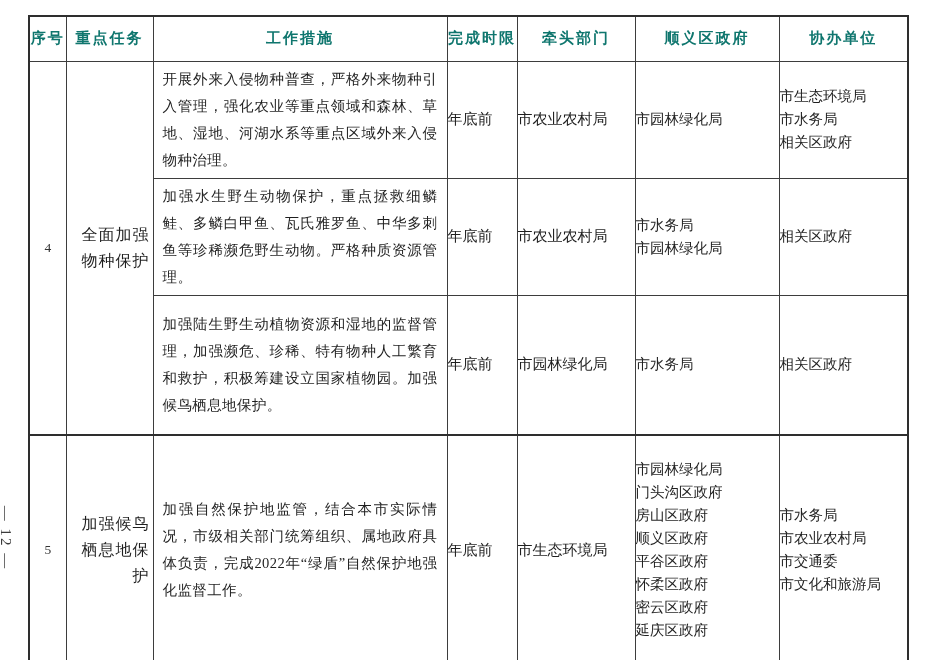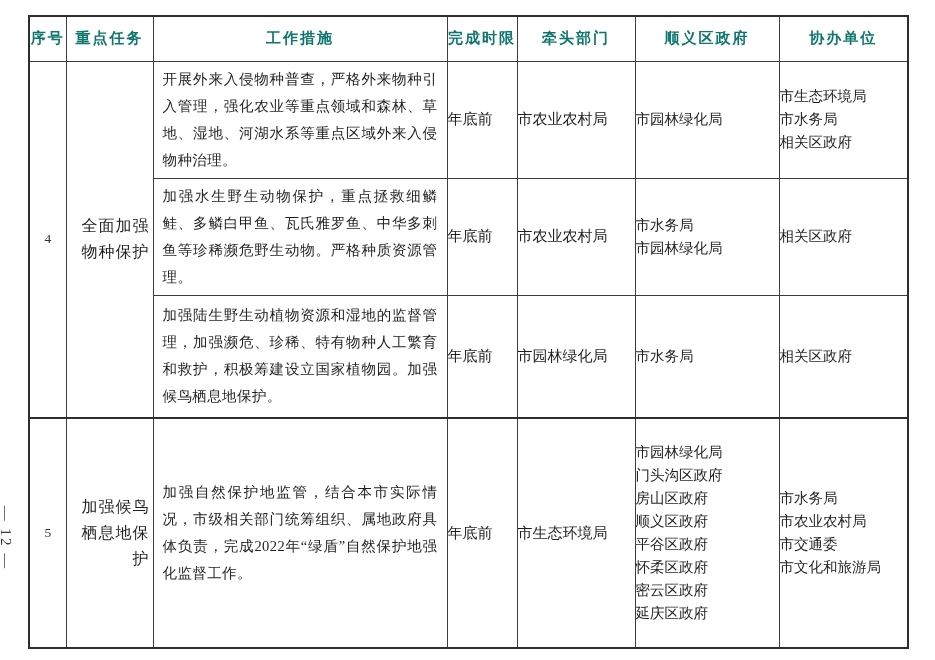--- a/index.html
+++ b/index.html
@@ -56,21 +56,21 @@
     line-height: 27px;
     letter-spacing: 0.4px;
   }
   .multiline {
     white-space: pre-line;
     line-height: 23px;
     font-size: 14.5px;
   }
   .h-r1 { height: 116px; }
   .h-r2 { height: 112px; }
-  .h-r3 { height: 123px; font-family: Liberation Serif, serif; }
+  .h-r3 { height: 140px; font-family: Liberation Serif, serif; }
   .h-r4 { height: 230px; }
   .page-num {
     position: absolute;
     left: -38px;
     top: 528px;
     width: 84px;
     height: 20px;
     text-align: center;
     transform: rotate(90deg);
     font-size: 15px;

